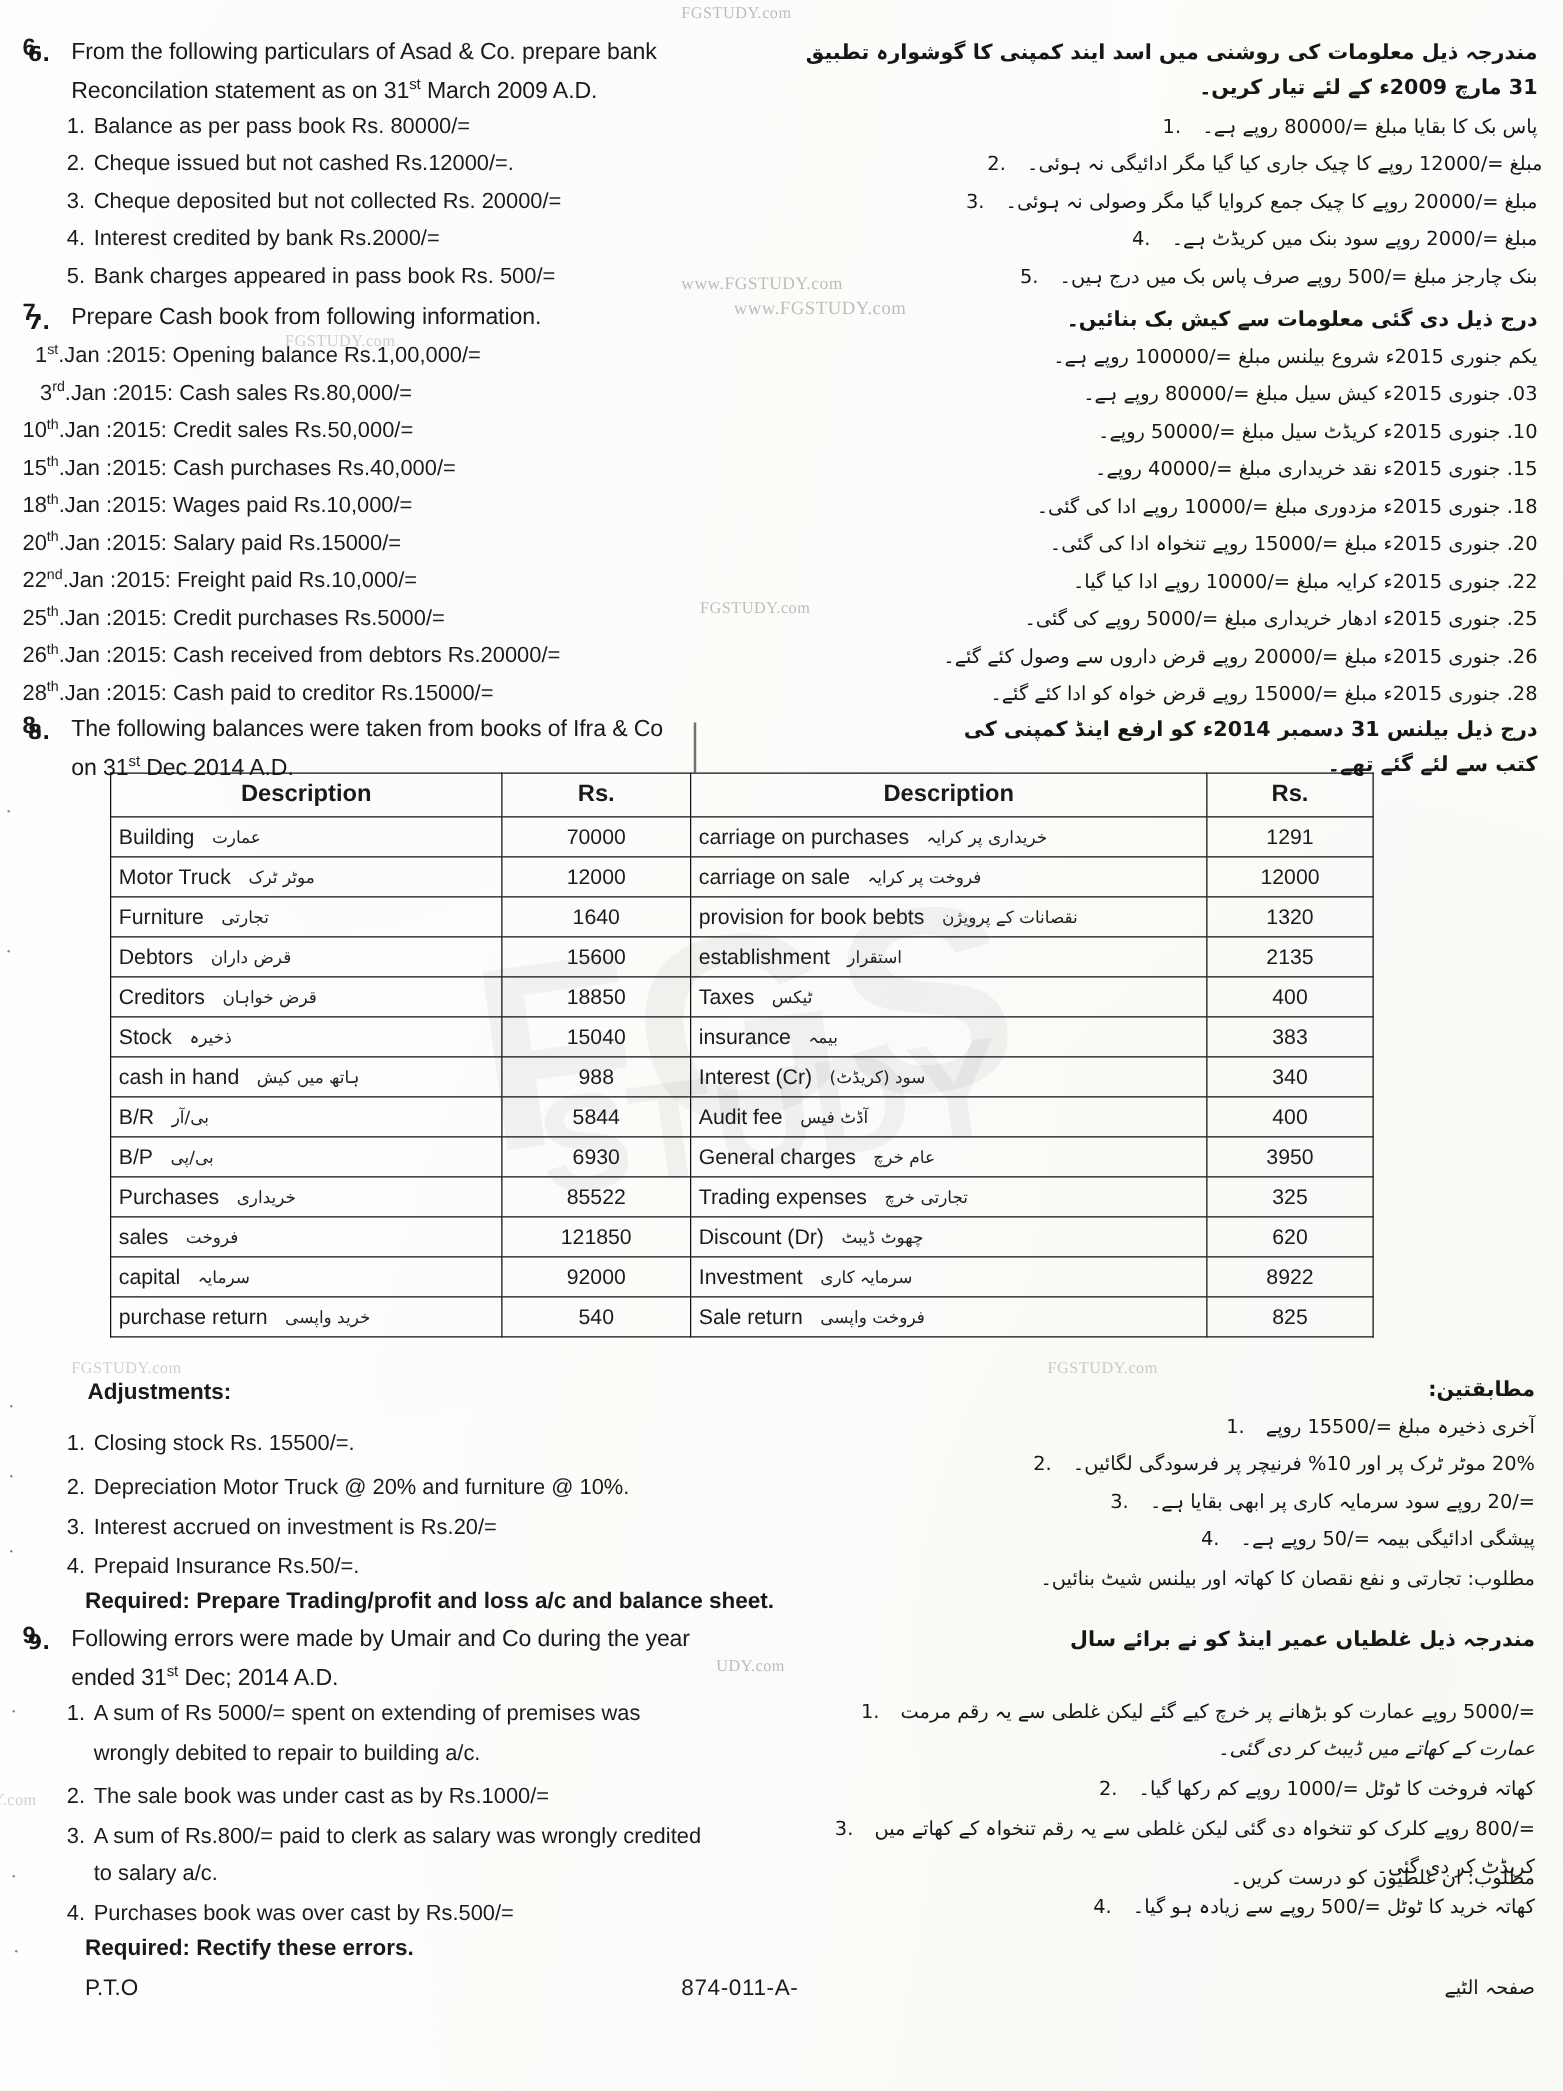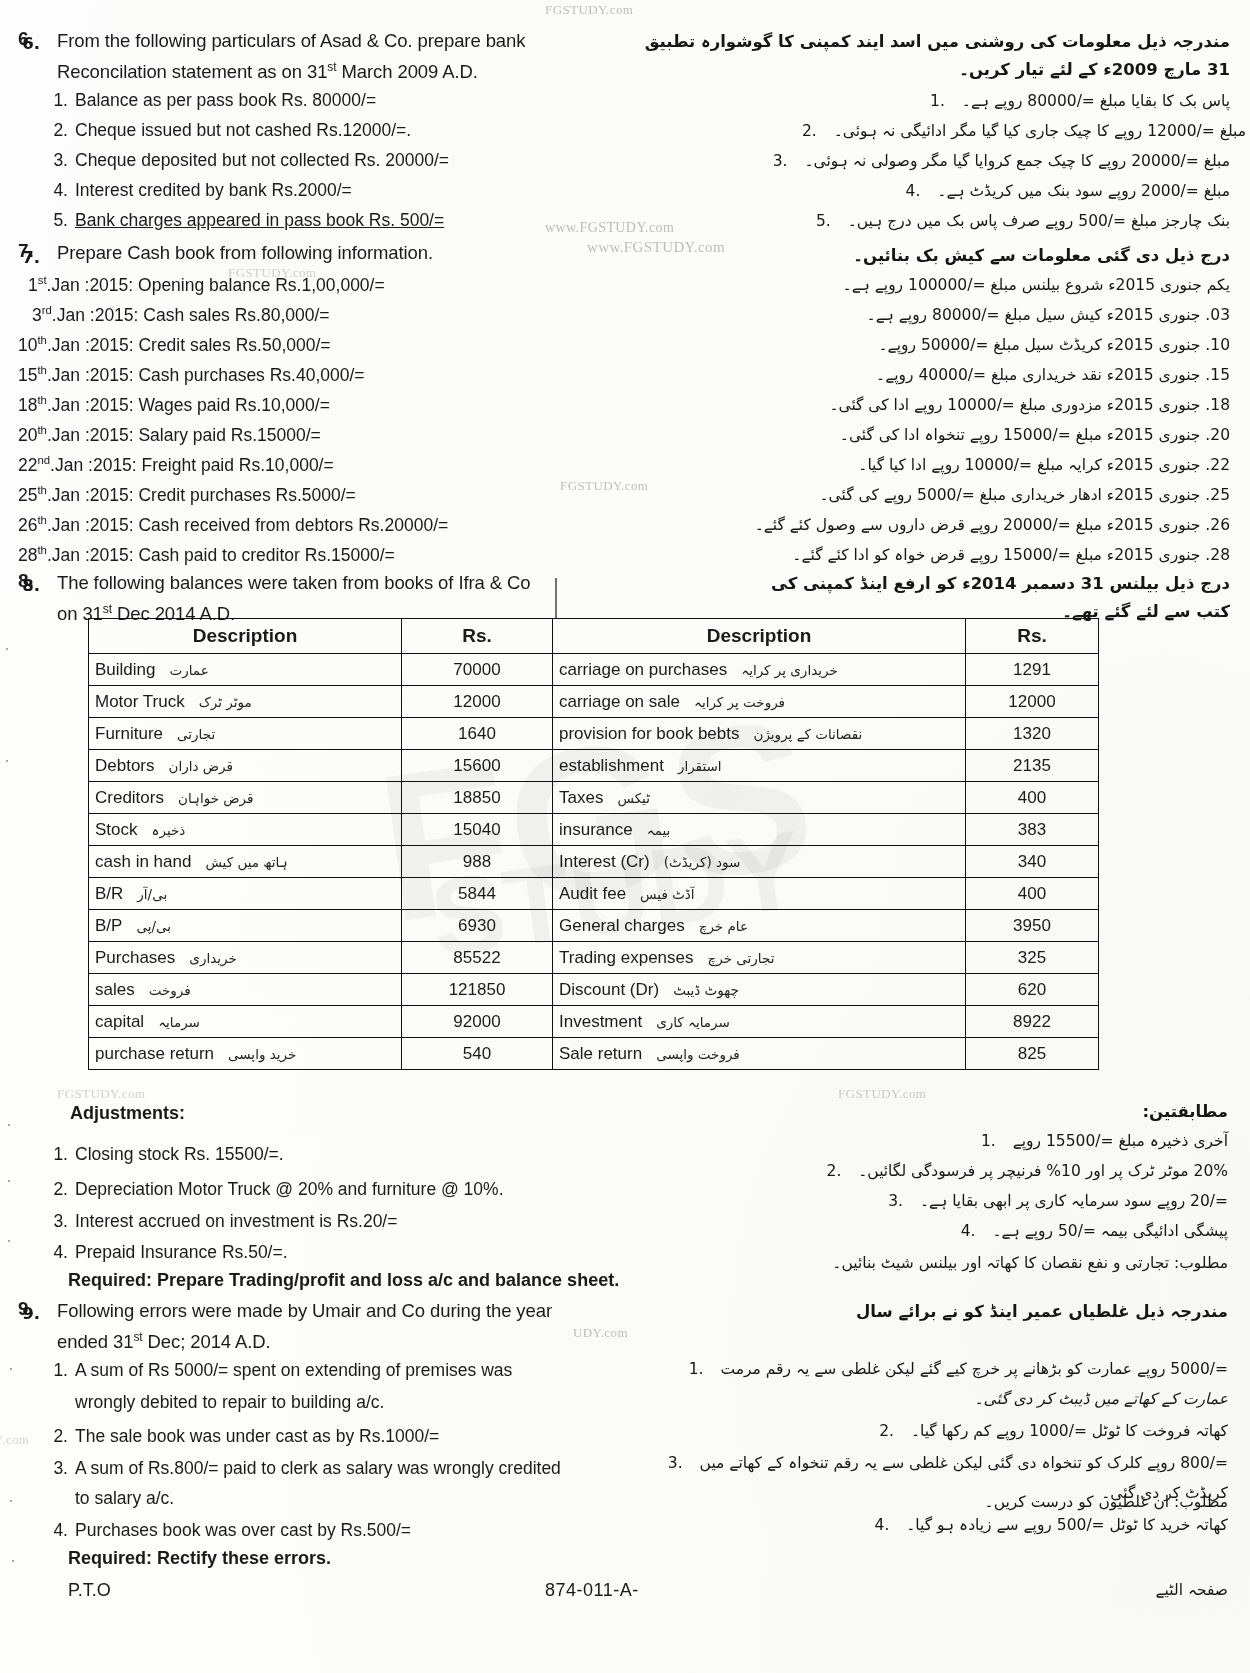--- a/index.html
+++ b/index.html
@@ -204,34 +204,34 @@
 </div>
 <div class="item" style="left:42px; top:118px;">
   <span class="item-num">2.</span><span>Cheque issued but not cashed Rs.12000/=.</span>
 </div>
 <div class="item" style="left:42px; top:148px;">
   <span class="item-num">3.</span><span>Cheque deposited but not collected  Rs. 20000/=</span>
 </div>
 <div class="item" style="left:42px; top:178px;">
   <span class="item-num">4.</span><span>Interest credited by bank Rs.2000/=</span>
 </div>
-<div class="item" style="left:42px; top:208px;text-decoration:underline;">
+<div class="item" style="left:42px; top:208px;">
   <span class="item-num">5.</span><span>Bank charges appeared in pass book Rs. 500/=</span>
 </div>
 
 <div class="urdu urdu-head" style="right:1210px; top:30px; width:34px;">.6</div>
 <div class="urdu urdu-head" style="right:20px; top:28px; width:450px;">
   <div>مندرجہ ذیل معلومات کی روشنی میں اسد ایند کمپنی کا گوشوارہ تطبیق</div>
   <div>31 مارچ 2009ء کے لئے تیار کریں۔</div>
 </div>
 <div class="urdu" style="right:20px; top:88px; width:470px;">
   <span>پاس بک کا بقایا مبلغ =/80000 روپے ہے۔</span>
   <span style="margin-right:12px;">.1</span>
 </div>
-<div class="urdu" style="right:4px; top:118px; width:470px;">
+<div class="urdu" style="right:16px; top:118px; width:470px;">
   <span>مبلغ =/12000 روپے کا چیک جاری کیا گیا مگر ادائیگی نہ ہوئی۔</span>
   <span style="margin-right:12px;">.2</span>
 </div>
 <div class="urdu" style="right:20px; top:148px; width:470px;">
   <span>مبلغ =/20000 روپے کا چیک جمع کروایا گیا مگر وصولی نہ ہوئی۔</span>
   <span style="margin-right:12px;">.3</span>
 </div>
 <div class="urdu" style="right:20px; top:178px; width:470px;">
   <span>مبلغ =/2000 روپے سود بنک میں کریڈٹ ہے۔</span>
   <span style="margin-right:12px;">.4</span>

